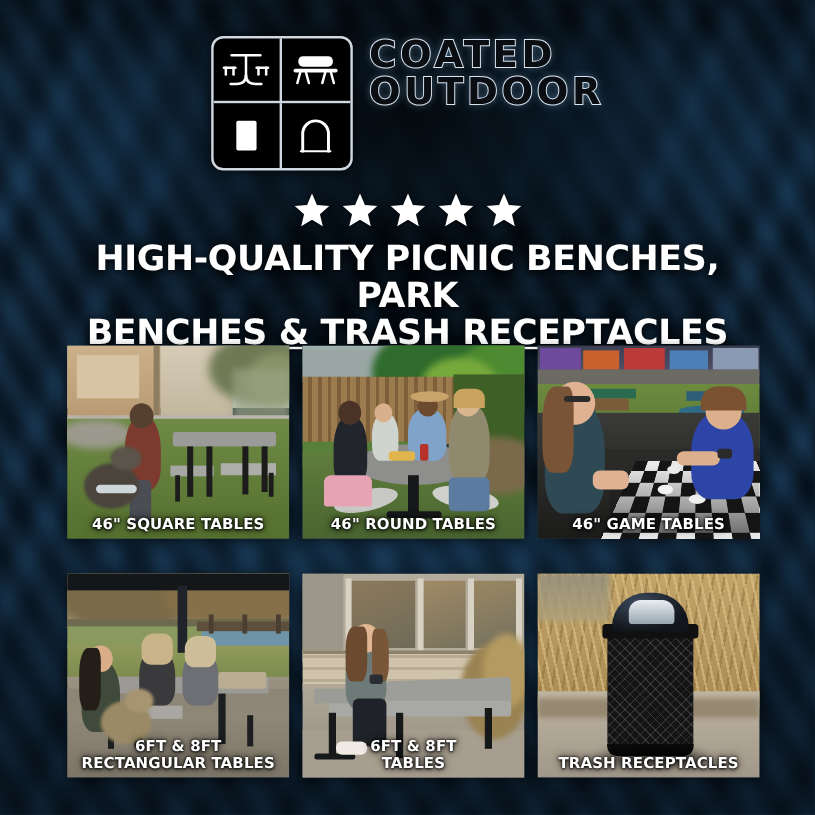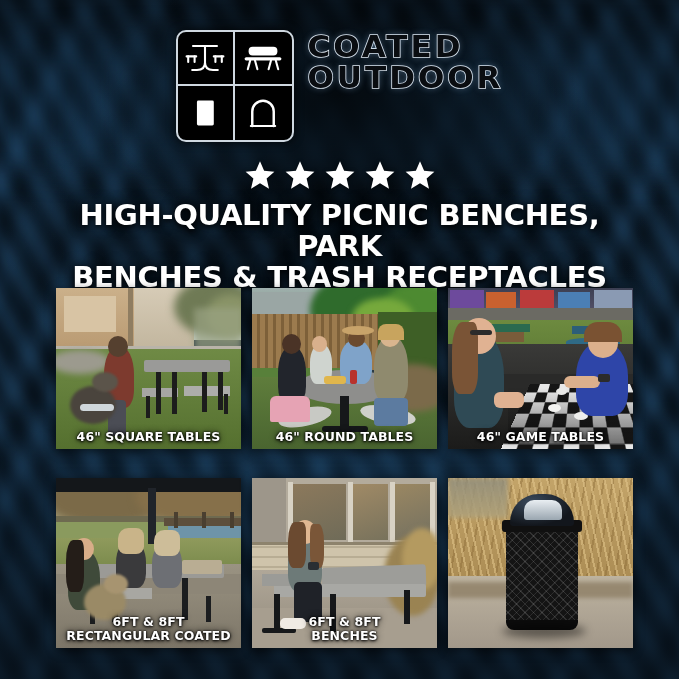--- a/index.html
+++ b/index.html
@@ -102,21 +102,21 @@
     text-align:center;
     color:#ffffff;
     font-family:"DejaVu Sans", sans-serif;
     font-weight:700;
     font-size:29px;
     line-height:1.07;
     letter-spacing:-0.3px;
     text-shadow:0 2px 5px rgba(0,0,0,0.85), 0 0 14px rgba(0,0,0,0.6);
     padding:0 34px;
   }
-  .headline .l2 { display:block; }
+  .headline .l2 { display:block;text-decoration:underline; }
 
   
   #grid {
     position:absolute; left:56px; top:288px; width:578px; height:360px;
     z-index:3;
     display:grid;
     grid-template-columns:185px 185px 185px;
     grid-template-rows:161px 170px;
     column-gap:11px; row-gap:29px;
   }
@@ -406,21 +406,21 @@
       <div class="pers" style="left:96px;top:64px;width:30px;height:46px;background:#6d6f74;"></div>
       <div class="head" style="left:102px;top:54px;width:19px;height:20px;background:#dcb48e;"></div>
       <div class="bar" style="left:98px;top:52px;width:26px;height:26px;background:#cdbd99;border-radius:40% 30% 30% 30%;"></div>
 
       <div class="blot" style="left:28px;top:106px;width:42px;height:36px;background:#9a8a66;filter:blur(1.4px);"></div>
       <div class="blot" style="left:48px;top:96px;width:24px;height:20px;background:#a79470;filter:blur(1.2px);"></div>
       <div class="bar" style="left:126px;top:82px;width:40px;height:14px;background:#b9ad93;border-radius:2px;"></div>
     </div>
     <div class="cap">
       <span>6FT &amp; 8FT</span>
-      <span class="l2">RECTANGULAR COATED</span>
+      <span class="l2">RECTANGULAR TABLES</span>
     </div>
   </div>
 
   <div class="cell">
     <div class="scene">
       <div class="bar" style="left:0;top:0;width:185px;height:74px;background:#b3ab9c;"></div>
       <div class="bar" style="left:0;top:0;width:34px;height:74px;background:#9d968a;"></div>
       <div class="bar" style="left:40px;top:6px;width:54px;height:56px;background:linear-gradient(160deg,#8c795c,#6f6b58);"></div>
       <div class="bar" style="left:100px;top:6px;width:36px;height:56px;background:linear-gradient(160deg,#a08a66,#78725c);"></div>
       <div class="bar" style="left:142px;top:6px;width:40px;height:56px;background:linear-gradient(160deg,#9a8762,#737060);"></div>
@@ -447,21 +447,21 @@
       <div class="pers" style="left:36px;top:56px;width:34px;height:58px;background:#6d7a78;"></div>
       <div class="head" style="left:42px;top:42px;width:22px;height:24px;background:#e0b792;"></div>
       <div class="bar" style="left:36px;top:44px;width:18px;height:46px;background:#6b4a30;border-radius:40% 20% 30% 30%;"></div>
       <div class="bar" style="left:58px;top:46px;width:14px;height:44px;background:#7a5638;border-radius:20% 40% 30% 30%;"></div>
       <div class="bar" style="left:42px;top:104px;width:28px;height:40px;background:#1f2228;border-radius:5px;"></div>
       <div class="bar" style="left:28px;top:140px;width:26px;height:11px;background:#f0ebe4;border-radius:5px;"></div>
       <div class="bar" style="left:56px;top:84px;width:11px;height:8px;background:#2a2e33;border-radius:2px;"></div>
     </div>
     <div class="cap">
       <span>6FT &amp; 8FT</span>
-      <span class="l2">BENCHES</span>
+      <span class="l2">TABLES</span>
     </div>
   </div>
 
   <div class="cell">
     <div class="scene">
       <div class="bar" style="left:0;top:0;width:185px;height:112px;background:linear-gradient(180deg,#c3a469,#a98a52);"></div>
       <div class="bar" style="left:0;top:0;width:185px;height:112px;
            background-image:repeating-linear-gradient(78deg, rgba(226,198,140,0.55) 0 2px, rgba(0,0,0,0) 2px 7px),
                             repeating-linear-gradient(100deg, rgba(140,108,56,0.45) 0 2px, rgba(0,0,0,0) 2px 9px);
            filter:blur(0.6px);"></div>
@@ -472,16 +472,17 @@
       <div class="bar" style="left:58px;top:46px;width:72px;height:104px;background:#141414;border-radius:4px 4px 8px 8px;
            background-image:repeating-linear-gradient(45deg, rgba(255,255,255,0.13) 0 1px, transparent 1px 6px),
                             repeating-linear-gradient(-45deg, rgba(255,255,255,0.10) 0 1px, transparent 1px 6px);"></div>
       <div class="bar" style="left:54px;top:42px;width:80px;height:12px;background:#101010;border-radius:3px;"></div>
       <div class="bar" style="left:62px;top:16px;width:64px;height:32px;background:radial-gradient(ellipse at 35% 25%, #3b4a5c 0%, #12161c 70%);border-radius:32px 32px 4px 4px;"></div>
       <div class="bar" style="left:76px;top:22px;width:38px;height:20px;background:linear-gradient(180deg,#e9eef2,#9aa6b0);border-radius:10px 10px 3px 3px;"></div>
       <div class="bar" style="left:58px;top:142px;width:72px;height:10px;background:#0c0c0c;border-radius:0 0 8px 8px;"></div>
       <div class="blot" style="left:54px;top:146px;width:84px;height:14px;background:rgba(0,0,0,.45);filter:blur(4px);"></div>
     </div>
     <div class="cap">
+      <span class="l2">TRASH RECEPTACLES</span>
     </div>
   </div>
 
 </div>
 
 </body></html>

